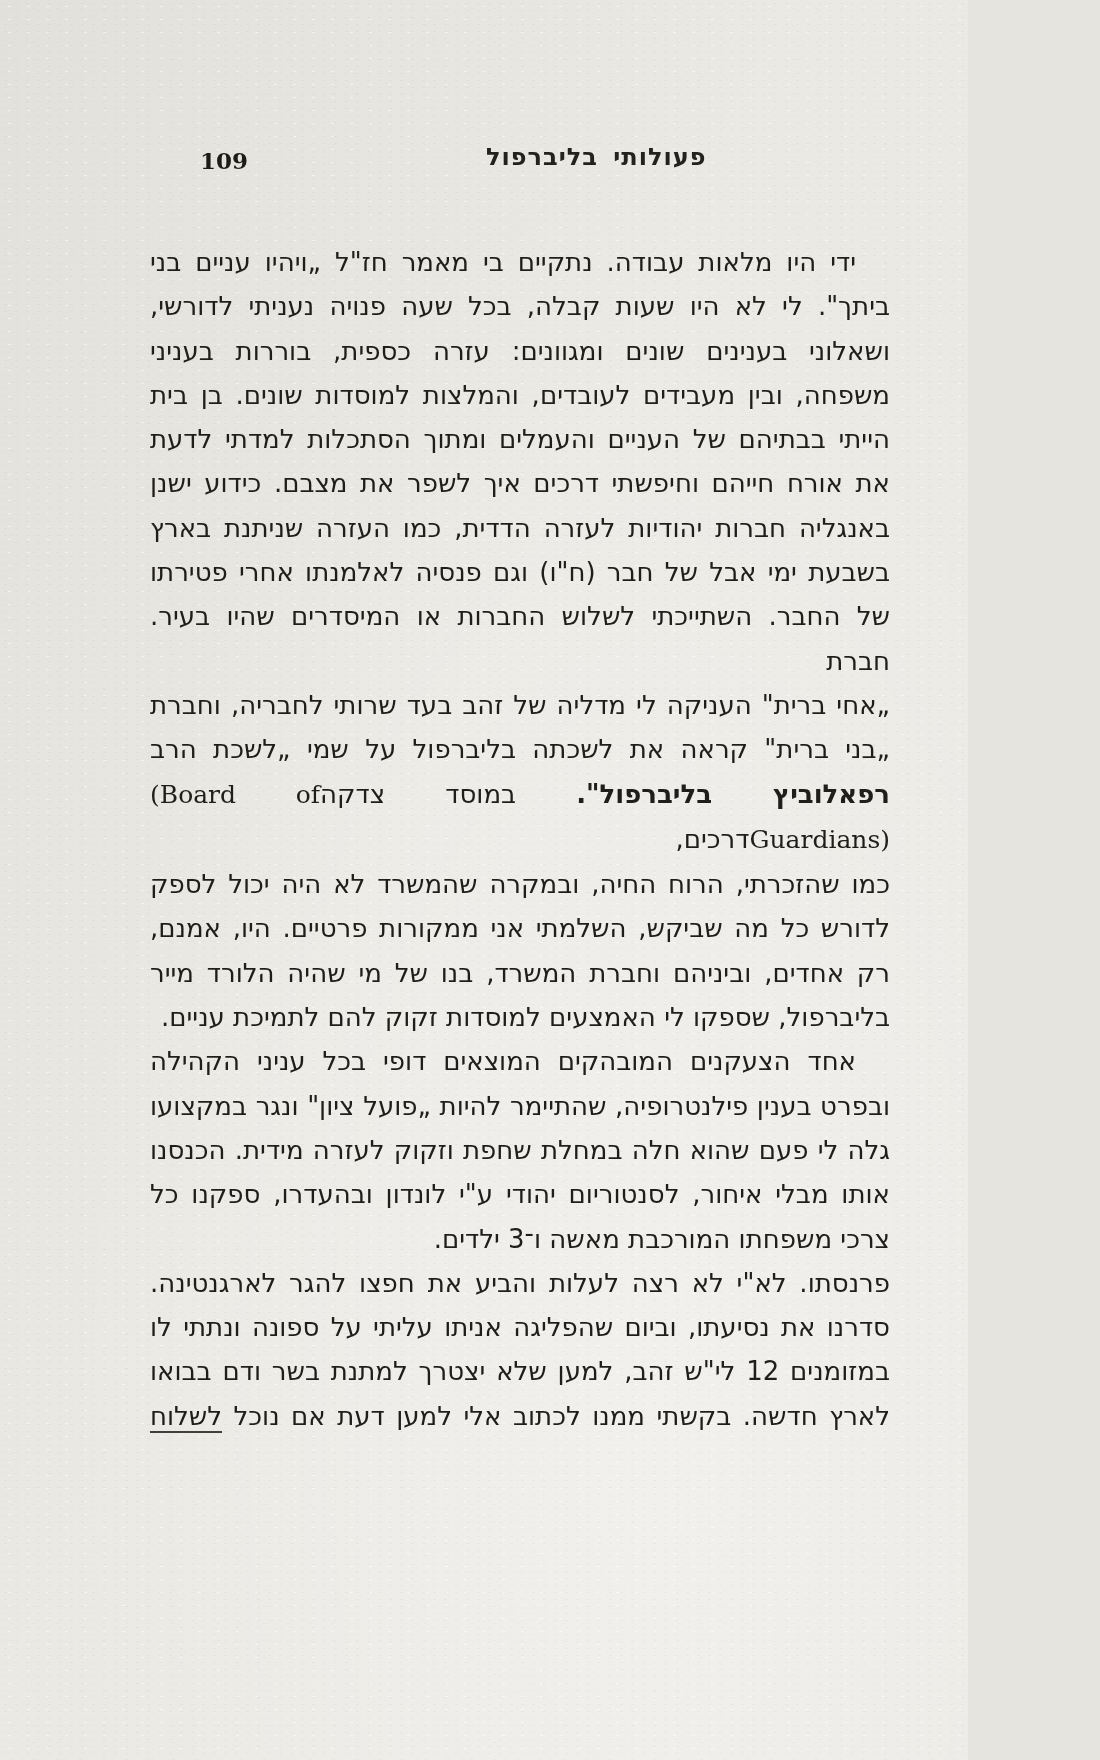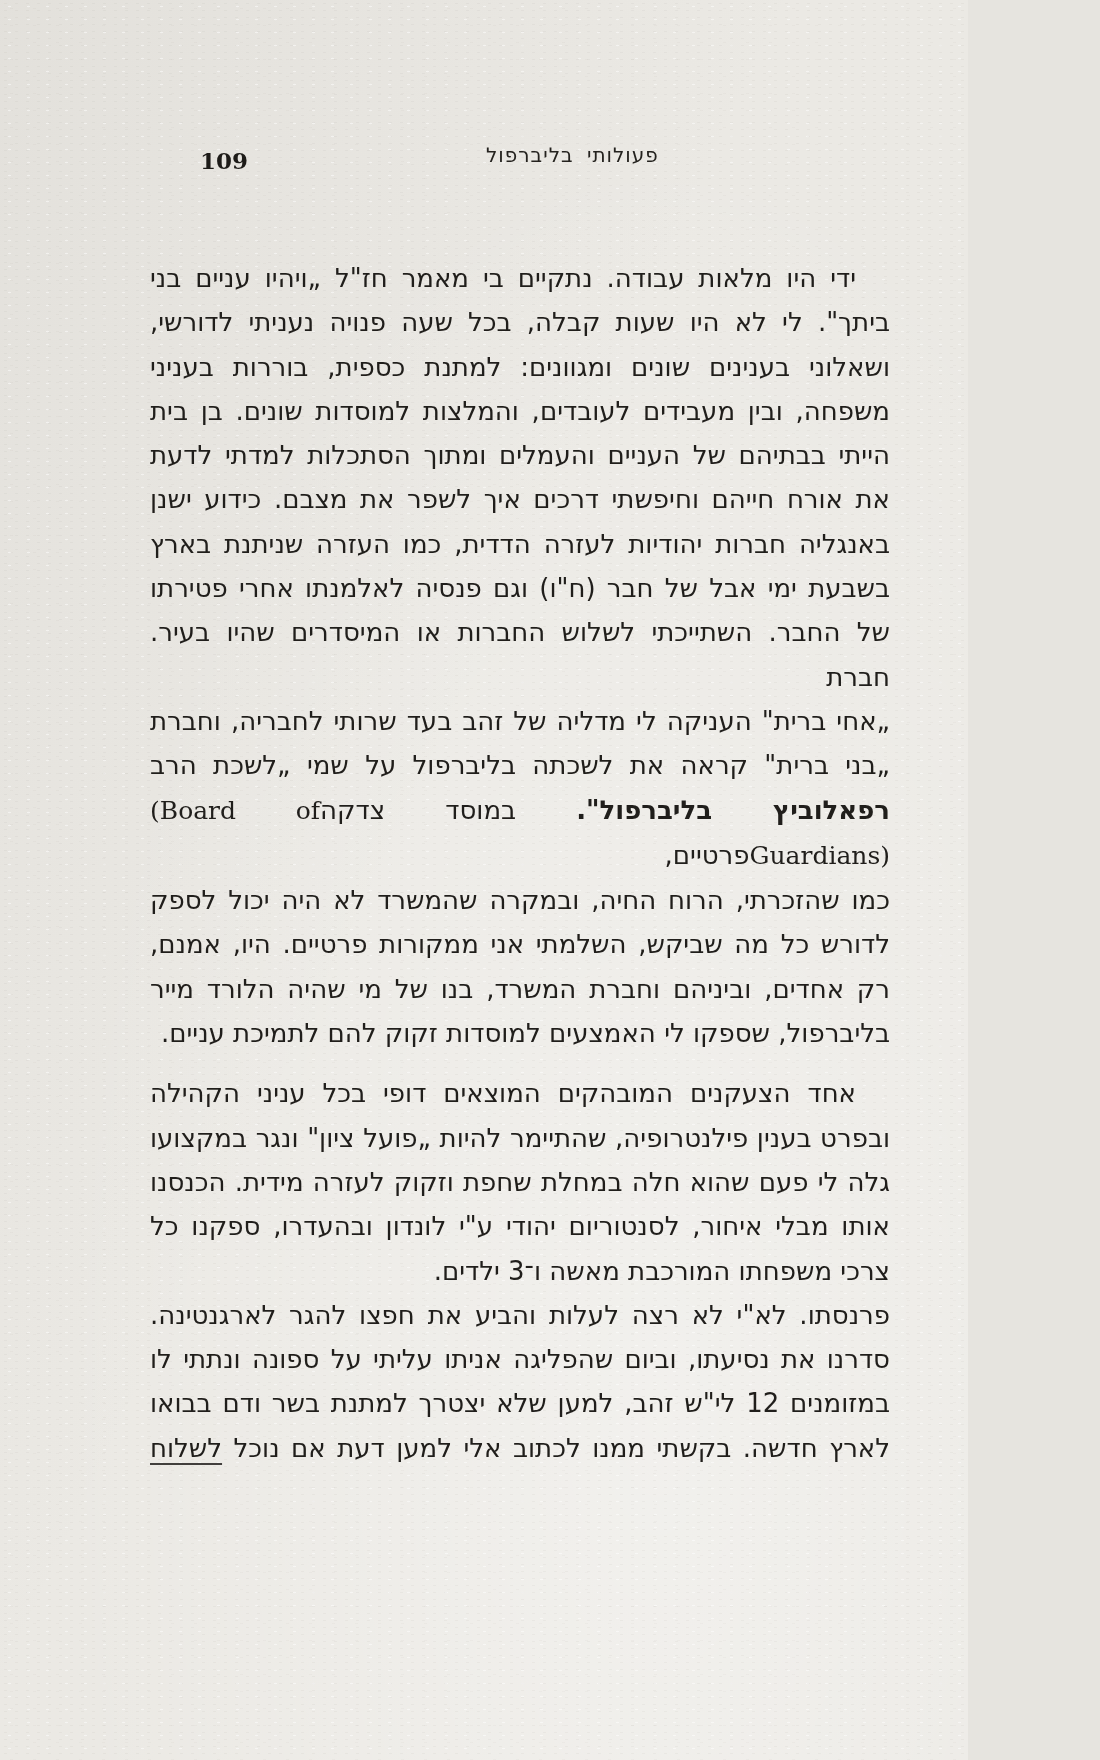--- a/index.html
+++ b/index.html
@@ -22,36 +22,36 @@
     background-size:11px 7px, 23px 17px, 19px 13px, 100% 100%, 100% 100%;
   }
   .page-number{
     position:absolute; left:200px; top:147px;
     font-family:"DejaVu Serif", serif;
     font-size:23px; font-weight:bold; color:#1d1b18;
   }
   .running-header{
     position:absolute; left:486px; top:143px;
     direction:rtl;
-    font-size:20px; font-weight:normal; color:#24221e;
+    font-size:24px; font-weight:bold; color:#24221e;
     letter-spacing:1px; word-spacing:6px;
     white-space:nowrap;
   }
   .text-body{
     position:absolute; left:150px; top:240px; width:740px;
     direction:rtl;
     font-size:26px; color:#201e1b;
     text-rendering:optimizeLegibility;
   }
   .line{
     line-height:44.3px;
     text-align:justify;
     text-align-last:justify;
   }
-  .line.first{ text-indent:34px;margin-top:16px; }
+  .line.first{ text-indent:34px; }
   .line.end{ text-align-last:auto; }
   .seg-bold{ font-weight:bold; }
   .seg-latin{
     direction:ltr; unicode-bidi:isolate;
     font-family:"DejaVu Serif", serif;
     font-size:25px;
   }
   .seg-underline{
     text-decoration:underline;
     text-decoration-thickness:2px;
@@ -65,31 +65,31 @@
 <div class="page">
 
   <div class="page-number">109</div>
 
   <div class="running-header">פעולותי בליברפול</div>
 
   <div class="text-body">
 
     <div class="line first">ידי היו מלאות עבודה. נתקיים בי מאמר חז"ל „ויהיו עניים בני</div>
     <div class="line">ביתך". לי לא היו שעות קבלה, בכל שעה פנויה נעניתי לדורשי,</div>
-    <div class="line">ושאלוני בענינים שונים ומגוונים: למתנת כספית, בוררות בעניני</div>
+    <div class="line">ושאלוני בענינים שונים ומגוונים: עזרה כספית, בוררות בעניני</div>
     <div class="line">משפחה, ובין מעבידים לעובדים, והמלצות למוסדות שונים. בן בית</div>
     <div class="line">הייתי בבתיהם של העניים והעמלים ומתוך הסתכלות למדתי לדעת</div>
     <div class="line">את אורח חייהם וחיפשתי דרכים איך לשפר את מצבם. כידוע ישנן</div>
     <div class="line">באנגליה חברות יהודיות לעזרה הדדית, כמו העזרה שניתנת בארץ</div>
     <div class="line">בשבעת ימי אבל של חבר (ח"ו) וגם פנסיה לאלמנתו אחרי פטירתו</div>
     <div class="line">של החבר. השתייכתי לשלוש החברות או המיסדרים שהיו בעיר. חברת</div>
     <div class="line">„אחי ברית" העניקה לי מדליה של זהב בעד שרותי לחבריה, וחברת</div>
     <div class="line">„בני ברית" קראה את לשכתה בליברפול על שמי „לשכת הרב</div>
     <div class="line">
-      <span class="seg-bold">רפאלוביץ בליברפול".</span><span> במוסד צדקה</span><span class="seg-latin">(Board of Guardians)</span><span>פרטיים,</span>
+      <span class="seg-bold">רפאלוביץ בליברפול".</span><span> במוסד צדקה</span><span class="seg-latin">(Board of Guardians)</span><span>דרכים,</span>
     </div>
     <div class="line">כמו שהזכרתי, הרוח החיה, ובמקרה שהמשרד לא היה יכול לספק</div>
     <div class="line">לדורש כל מה שביקש, השלמתי אני ממקורות פרטיים. היו, אמנם,</div>
     <div class="line">רק אחדים, וביניהם וחברת המשרד, בנו של מי שהיה הלורד מייר</div>
     <div class="line end">בליברפול, שספקו לי האמצעים למוסדות זקוק להם לתמיכת עניים.</div>
 
     <div class="line first">אחד הצעקנים המובהקים המוצאים דופי בכל עניני הקהילה</div>
     <div class="line">ובפרט בענין פילנטרופיה, שהתיימר להיות „פועל ציון" ונגר במקצועו</div>
     <div class="line">גלה לי פעם שהוא חלה במחלת שחפת וזקוק לעזרה מידית. הכנסנו</div>
     <div class="line">אותו מבלי איחור, לסנטוריום יהודי ע"י לונדון ובהעדרו, ספקנו כל</div>

